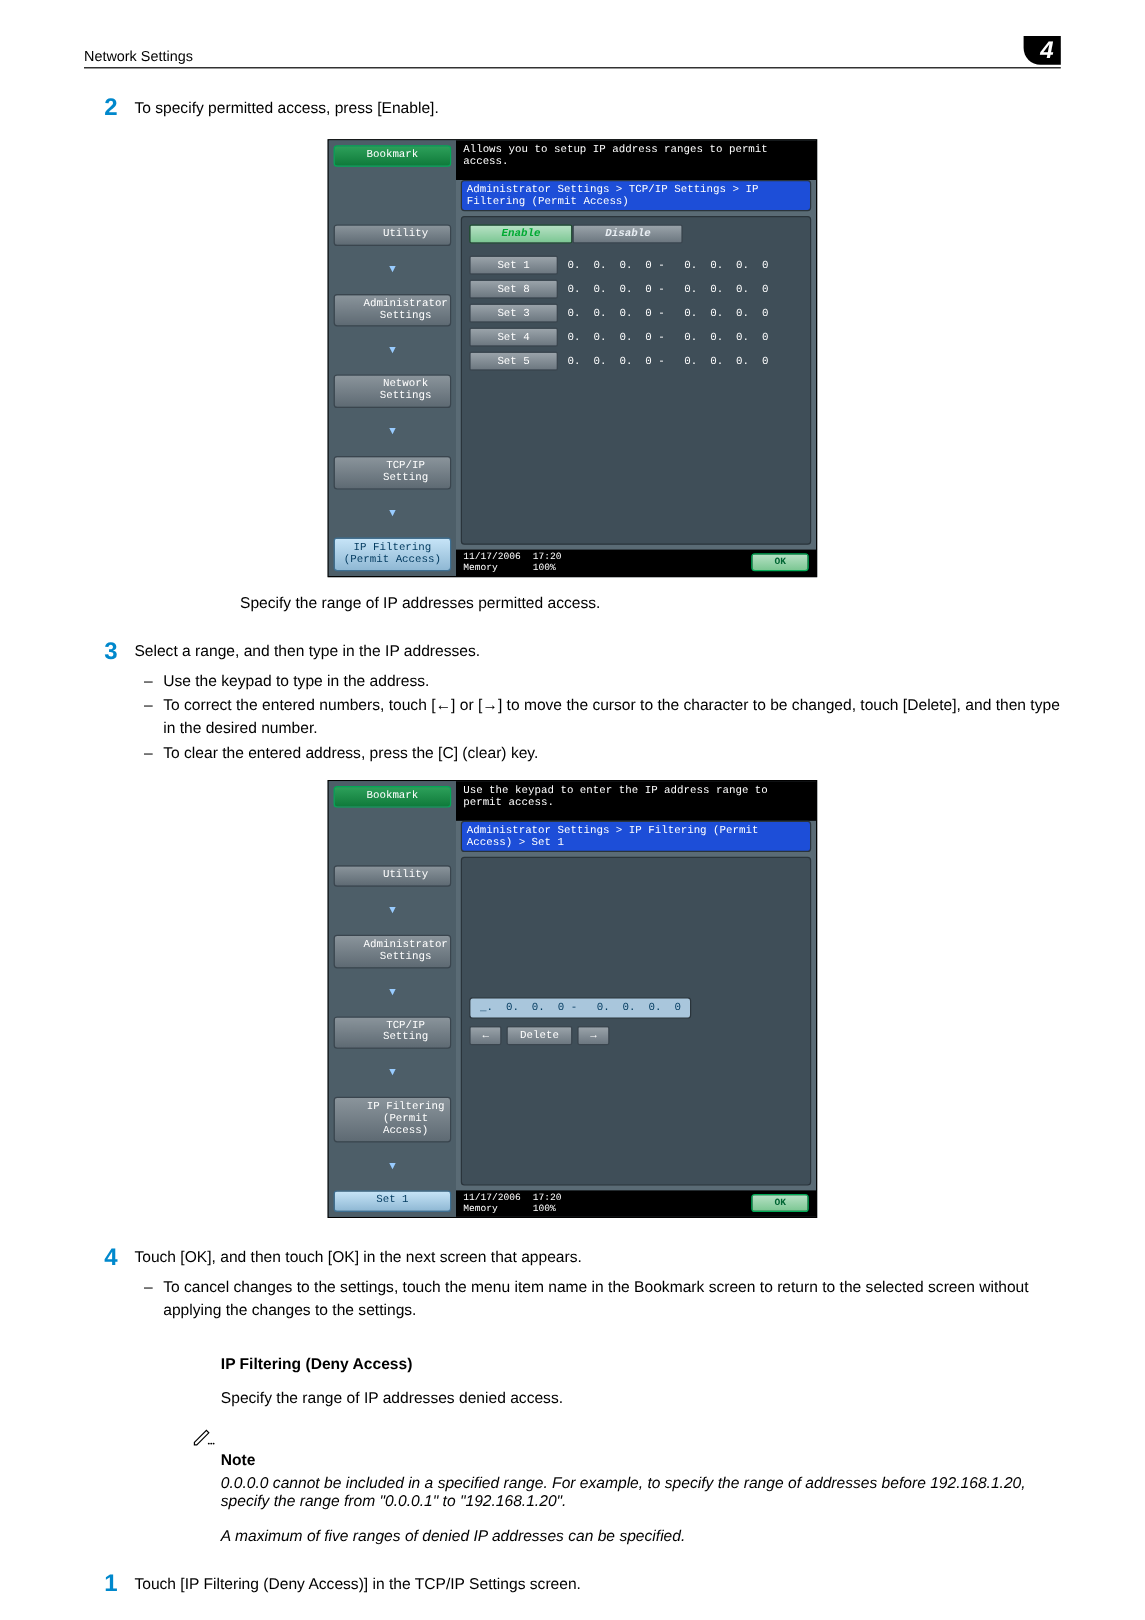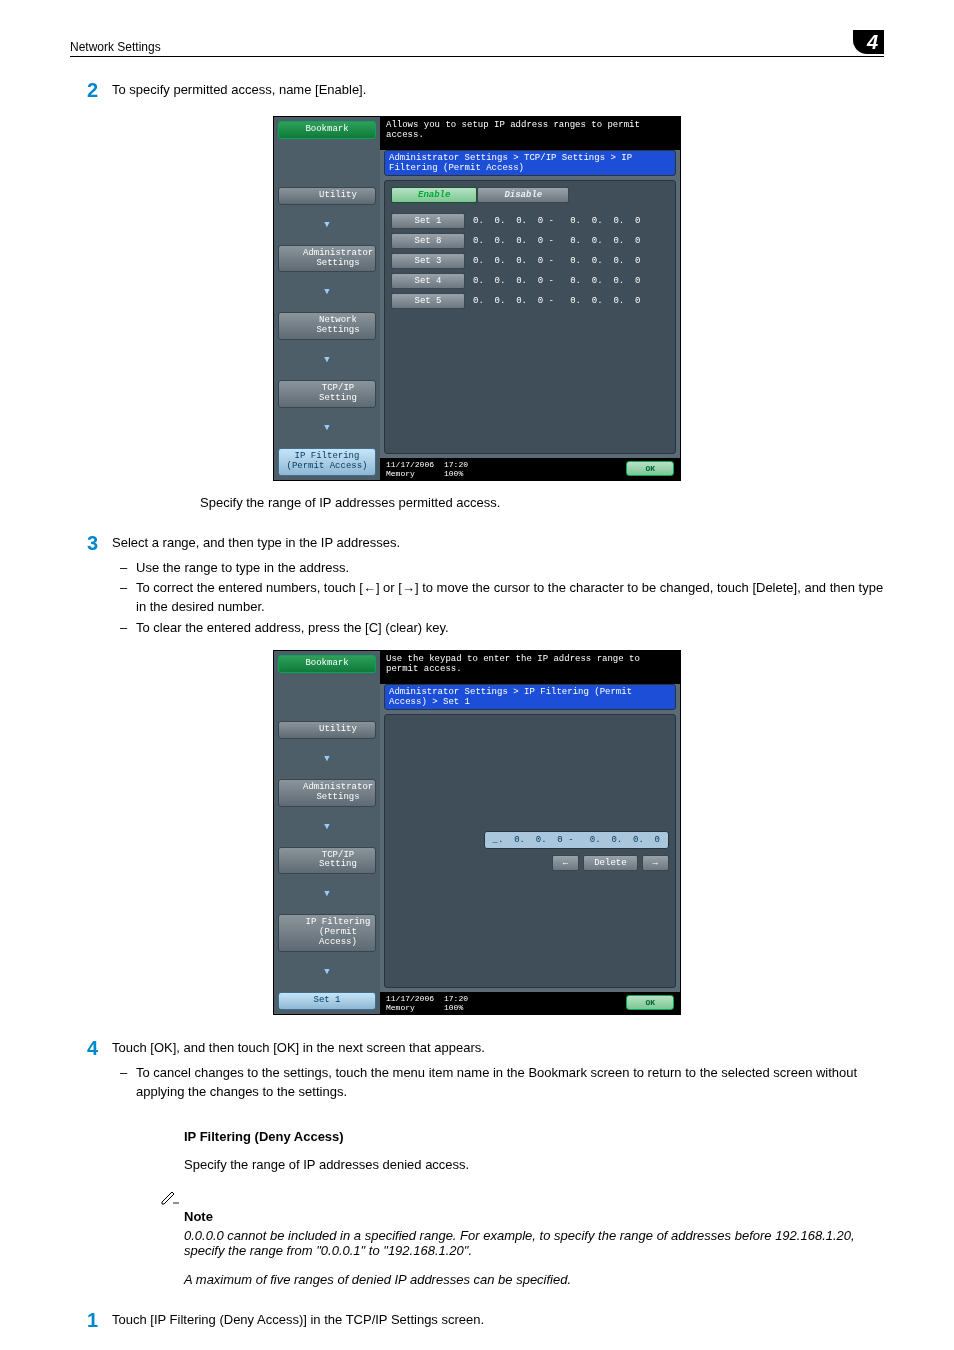--- a/index.html
+++ b/index.html
@@ -233,21 +233,21 @@
     background: linear-gradient(#b7e1c5,#7cc793);
     color: #063;
     padding: 2px 18px;
     border-radius: 3px;
     font-weight: bold;
   }
   
   .content.center {
     display: flex;
     flex-direction: column;
-    align-items: flex-end;
+    align-items: flex-start;
     justify-content: center;
     gap: 6px;
     min-height: 150px;
   }
   .ipbox {
     background: #a9c6dc;
     color: #00395e;
     padding: 3px 8px;
     border: 1px solid #2a343b;
     border-radius: 3px;
@@ -272,21 +272,21 @@
 <div class="page">
 
   <div class="header">
     <span class="header-title">Network Settings</span>
     <span class="header-num">4</span>
   </div>
 
   <div class="step-row">
     <div class="step-num">2</div>
     <div class="step-body">
-      <p>To specify permitted access, name [Enable].</p>
+      <p>To specify permitted access, press [Enable].</p>
     </div>
   </div>
 
   <div class="screen">
     <div class="side">
       <div class="pill-green">Bookmark</div>
       <div style="height:14px"></div>
       <div class="pill-plain">Utility</div>
       <div class="arrow-down">▼</div>
       <div class="pill-plain" style="white-space:pre-line">Administrator
@@ -343,21 +343,21 @@
     </div>
   </div>
 
   <p class="caption-after">Specify the range of IP addresses permitted access.</p>
 
   <div class="step-row">
     <div class="step-num">3</div>
     <div class="step-body">
       <p>Select a range, and then type in the IP addresses.</p>
       <ul class="dashlist">
-        <li>Use the range to type in the address.</li>
+        <li>Use the keypad to type in the address.</li>
         <li>To correct the entered numbers, touch [←] or [→] to move the cursor to the character to be changed, touch [Delete], and then type in the desired number.</li>
         <li>To clear the entered address, press the [C] (clear) key.</li>
       </ul>
     </div>
   </div>
 
   <div class="screen">
     <div class="side">
       <div class="pill-green">Bookmark</div>
       <div style="height:14px"></div>

